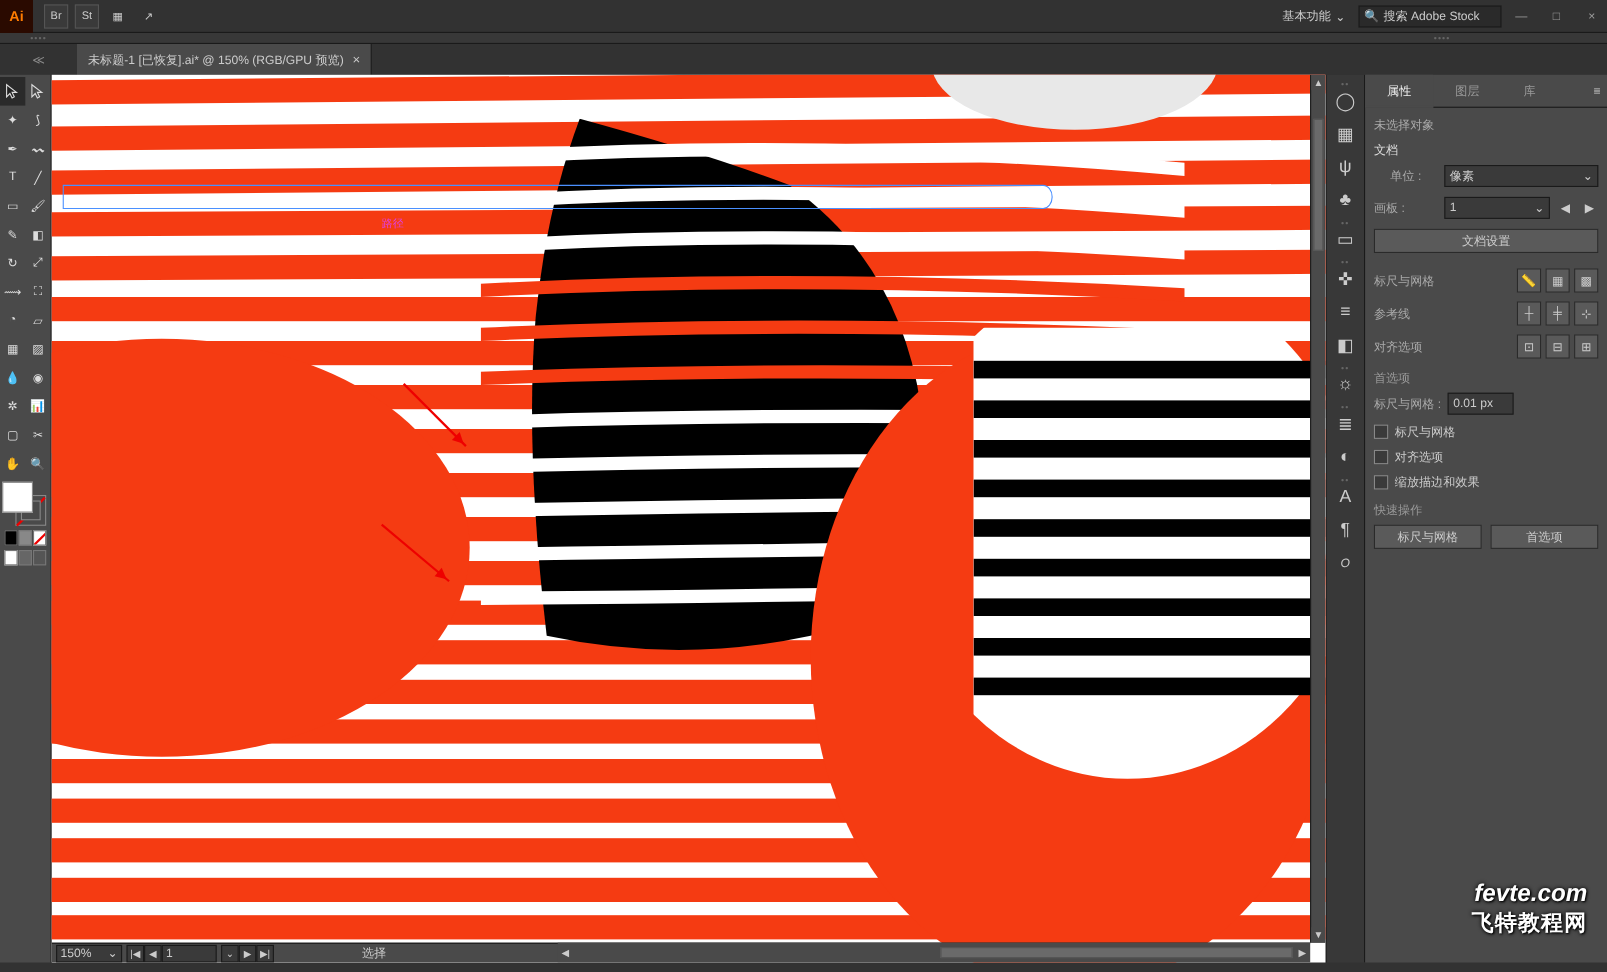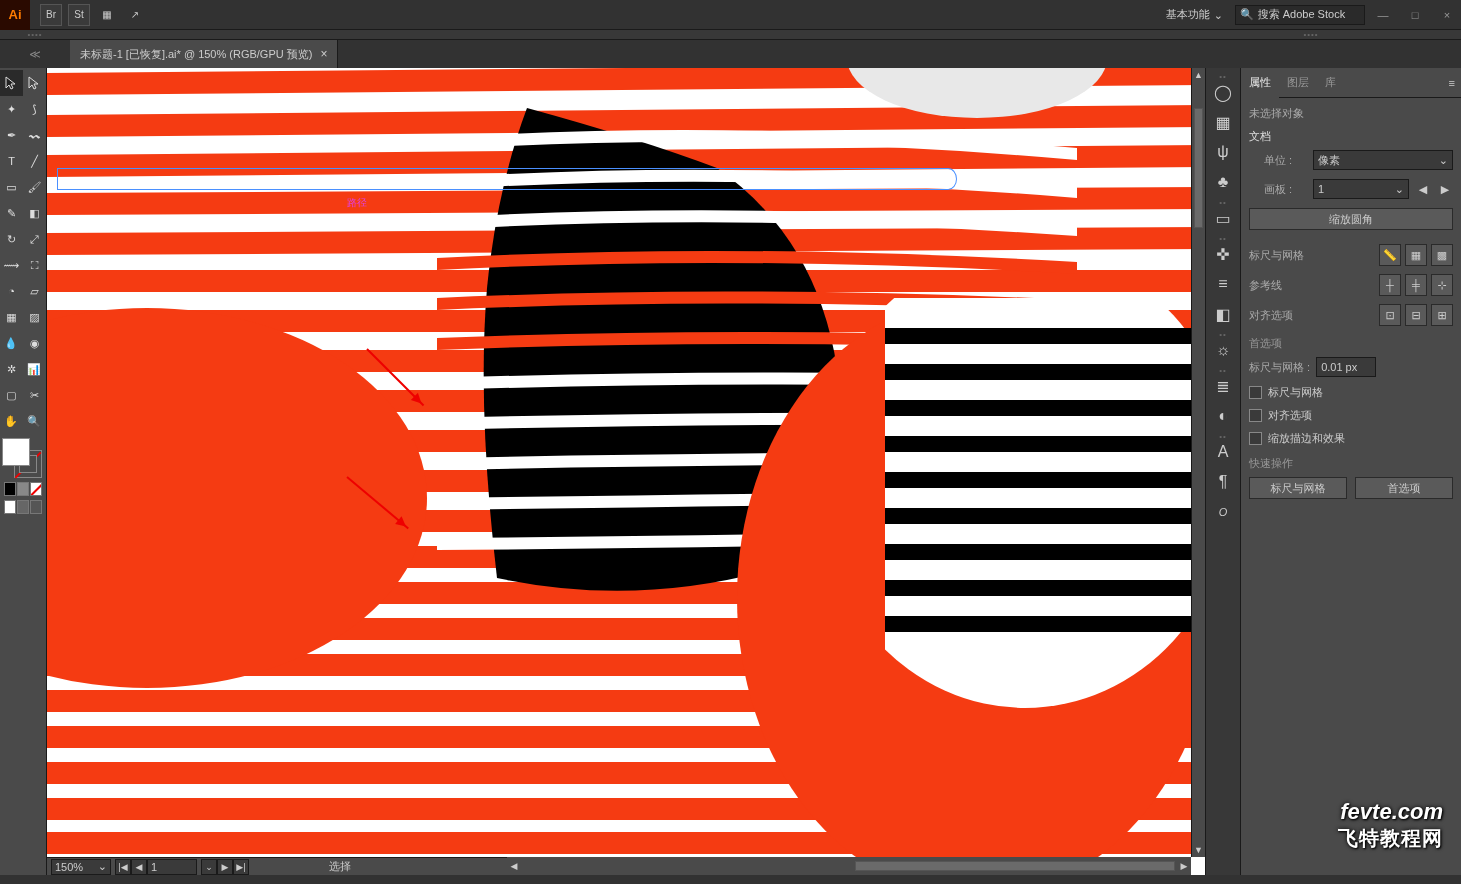--- a/index.html
+++ b/index.html
@@ -59,21 +59,21 @@
 .art-num{width:50px;height:16px;border:1px solid #1a1a1a;background:#3a3a3a;display:flex;align-items:center;padding:0 3px}
 .status-text{margin-left:80px}
 .hscroll{position:absolute;bottom:0;right:14px;left:460px;height:18px;background:#4a4a4a;display:flex;align-items:center}
 .harrow{width:14px;height:14px;display:flex;align-items:center;justify-content:center;font-size:9px}
 .hthumb{flex:0 0 320px;height:10px;background:#6a6a6a;border:1px solid #555;margin:0 2px}
 .dock-strip{width:35px;background:#383838;border-left:1px solid #1a1a1a;display:flex;flex-direction:column;align-items:center;padding-top:4px;gap:2px}
 .dock-ic{width:28px;height:28px;display:flex;align-items:center;justify-content:center;color:#ccc;font-size:16px}
 .dock-sep{width:28px;height:4px;color:#666;font-size:8px;text-align:center;letter-spacing:1px}
 .props-panel{width:221px;background:#4a4a4a;border-left:1px solid #1a1a1a;display:flex;flex-direction:column}
 .panel-tabs{height:30px;display:flex;border-bottom:1px solid #1a1a1a}
-.ptab{padding:0 8px;display:flex;align-items:center;color:#999}
+.ptab{padding:0 20px;display:flex;align-items:center;color:#999}
 .ptab.active{background:#4a4a4a;color:#eee;border-bottom:2px solid #4a4a4a;margin-bottom:-1px}
 .panel-body{padding:8px;flex:1;overflow:auto}
 .p-row{display:flex;align-items:center;margin-bottom:8px;gap:6px}
 .p-label{color:#aaa}
 .p-section{color:#ddd;margin:8px 0 6px 0}
 .p-select{flex:1;height:20px;background:#3a3a3a;border:1px solid #1a1a1a;display:flex;align-items:center;padding:0 4px;justify-content:space-between}
 .p-btn{height:22px;background:#5a5a5a;border:1px solid #2a2a2a;display:flex;align-items:center;justify-content:center;padding:0 14px}
 .p-btn.full{width:100%}
 .icon-btn{width:22px;height:22px;background:#5a5a5a;border:1px solid #2a2a2a;display:flex;align-items:center;justify-content:center;font-size:11px}
 .p-input{width:60px;height:20px;background:#3a3a3a;border:1px solid #1a1a1a;padding:0 4px;display:flex;align-items:center}
@@ -340,30 +340,30 @@
       <div class="p-label">未选择对象</div>
       <div class="p-section">文档</div>
       <div class="p-row">
         <span class="p-label" style="width:58px;text-align:center">单位 :</span>
         <div class="p-select">
             <span>像素</span>
             <span>⌄</span>
           </div>
       </div>
       <div class="p-row">
-        <span class="p-label" style="width:58px;text-align:center">画板 :</span>
+        <span class="p-label" style="width:58px;text-align:left">画板 :</span>
         <div class="p-select">
             <span>1</span>
             <span>⌄</span>
           </div>
         <div class="icon-btn" style="width:16px;border:none;background:none">◀</div>
         <div class="icon-btn" style="width:16px;border:none;background:none">▶</div>
       </div>
       <div class="p-row">
-          <div class="p-btn full">缩放圆角</div>
+          <div class="p-btn full">文档设置</div>
         </div>
 
       <div class="p-row" style="margin-top:14px">
         <span class="p-label">标尺与网格</span>
         <div style="margin-left:auto;display:flex;gap:4px">
           <div class="icon-btn">📏</div>
           <div class="icon-btn">▦</div>
           <div class="icon-btn">▩</div>
         </div>
       </div>

